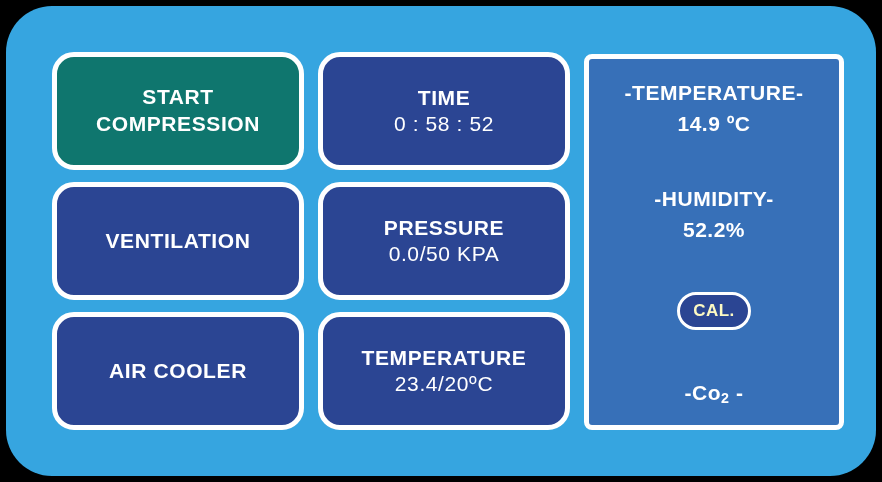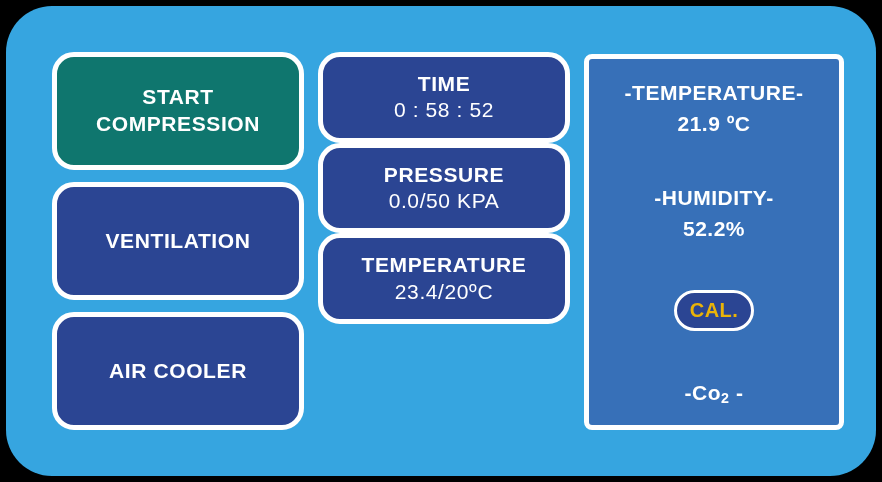--- a/index.html
+++ b/index.html
@@ -43,21 +43,21 @@
     flex-direction: column;
     justify-content: space-between;
   }
 
   
   .col-readouts {
     position: absolute;
     left: 312px;
     top: 46px;
     width: 252px;
-    height: 272px;
+    height: 378px;
     display: flex;
     flex-direction: column;
     justify-content: space-between;
     align-items: center;
   }
 
   .tile {
     position: relative;
     box-sizing: border-box;
     width: 252px;
@@ -145,22 +145,22 @@
     gap: 12px;
   }
   .oxygen-text {
     text-align: center;
   }
   .cal-button {
     box-sizing: border-box;
     background: #2B4593;
     border: 3px solid #FFFFFF;
     border-radius: 999px;
-    color: #eab308;
-    font-size: 20px;
+    color: #fef9c3;
+    font-size: 17px;
     font-weight: bold;
     letter-spacing: 0.4px;
     padding: 7px 13px 8px 13px;
     line-height: 1;
     flex: 0 0 auto;
   }
 </style>
 </head>
 <body>
 
@@ -200,21 +200,21 @@
         <div class="tile-label">TEMPERATURE</div>
         <div class="tile-value">23.4/20ºC</div>
       </div>
 
     </div>
 
     <div class="sensor-panel">
 
       <div class="sensor-block">
         <div class="sensor-name">-TEMPERATURE-</div>
-        <div class="sensor-reading">21.9 ºC</div>
+        <div class="sensor-reading">14.9 ºC</div>
       </div>
 
       <div class="sensor-block">
         <div class="sensor-name">-HUMIDITY-</div>
         <div class="sensor-reading">52.2%</div>
       </div>
 
       <div class="sensor-block oxygen">
         <div class="cal-button">CAL.</div>
       </div>

